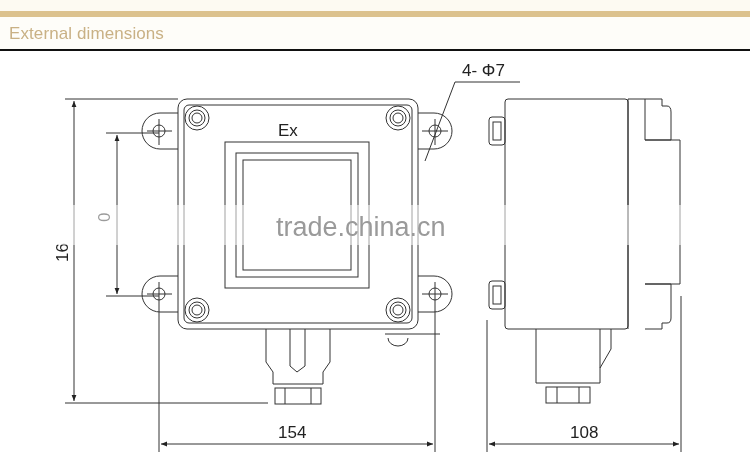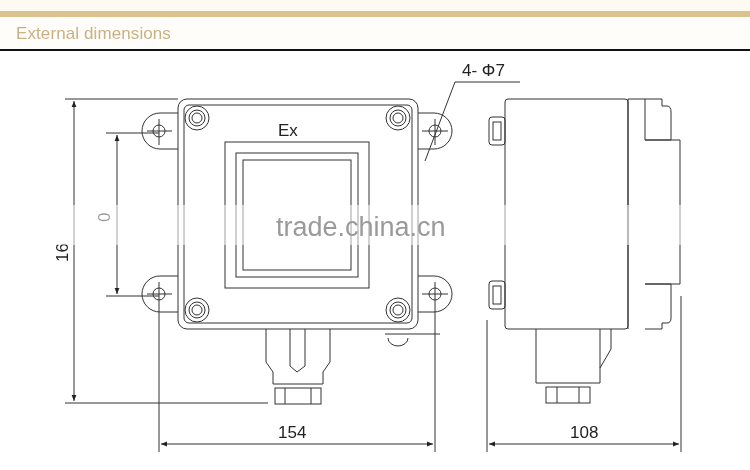--- a/index.html
+++ b/index.html
@@ -1,20 +1,20 @@
 <!DOCTYPE html>
 <html><head>
 <meta charset="utf-8">
 <style>
   html,body{margin:0;padding:0;background:#fff;}
   body{width:750px;height:470px;position:relative;overflow:hidden;font-family:"Liberation Sans",sans-serif;}
   .top-bg{position:absolute;left:0;top:0;width:750px;height:11px;background:#fdfaf2;}
   .gold-bar{position:absolute;left:0;top:11px;width:750px;height:6px;background:#dcc28e;}
   .title-band{position:absolute;left:0;top:17px;width:750px;height:32px;background:#fefdf9;}
-  .title{position:absolute;left:16px;top:24px;font-size:17px;color:#c9b185;letter-spacing:0.1px;}
+  .title{position:absolute;left:9px;top:24px;font-size:17px;color:#c9b185;letter-spacing:0.1px;}
   .title-rule{position:absolute;left:0;top:49px;width:750px;height:1.5px;background:#111;}
   svg{position:absolute;left:0;top:0;}
   .dim{font-family:"Liberation Sans",sans-serif;font-size:17px;fill:#222;}
   .wm{font-family:"Liberation Sans",sans-serif;font-size:27px;fill:#9a9a9a;}
 </style>
 </head>
 <body>
 
 <div class="top-bg"></div>
 <div class="gold-bar"></div>

